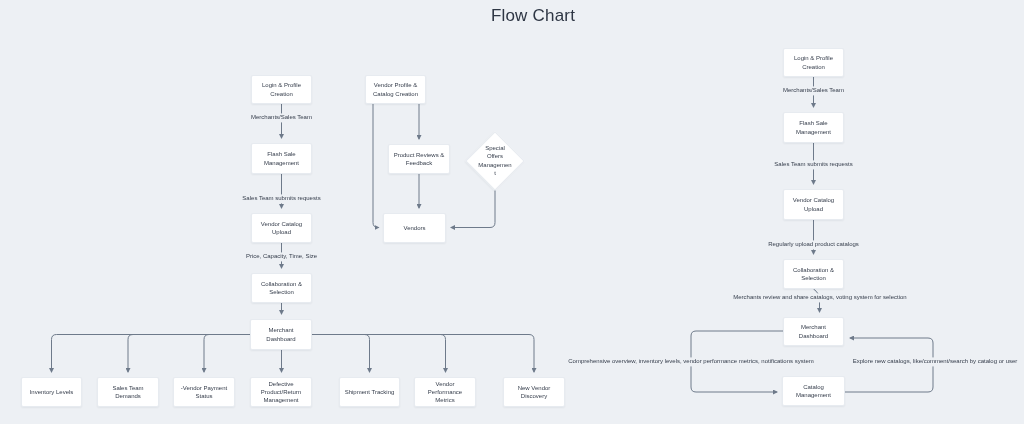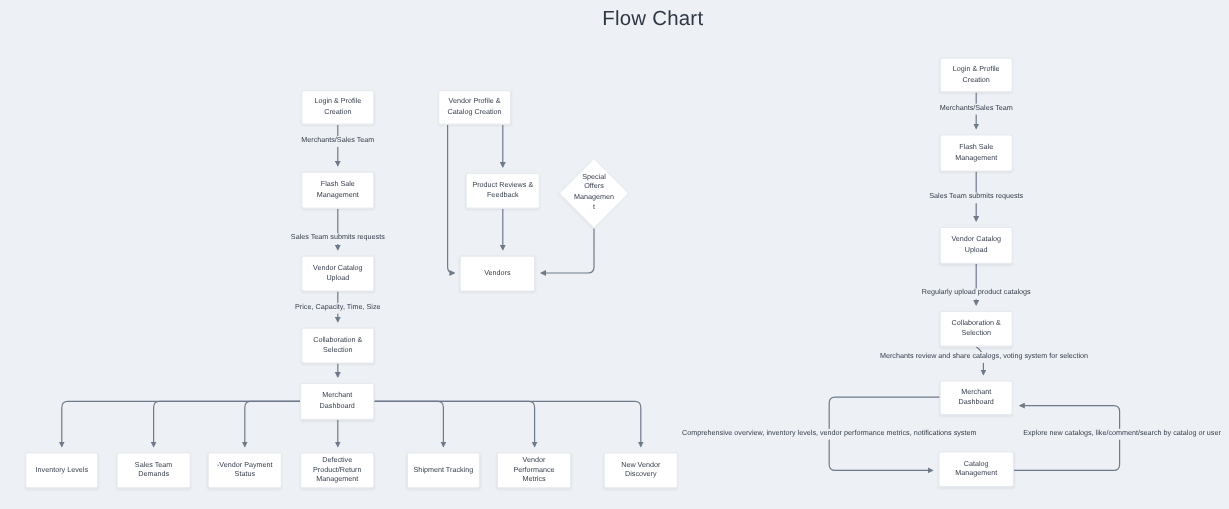--- a/index.html
+++ b/index.html
@@ -9,21 +9,21 @@
     font-family: "Liberation Sans", sans-serif;
     color: #333a47;
   }
   .canvas {
     position: relative;
     width: 1024px;
     height: 424px;
   }
   .title {
     position: absolute;
-    left: 394px;
+    left: 383px;
     top: 6px;
     width: 300px;
     text-align: center;
     font-size: 17px;
     font-weight: 500;
     color: #2e3644;
     letter-spacing: 0.2px;
   }
   svg.edges {
     position: absolute;

